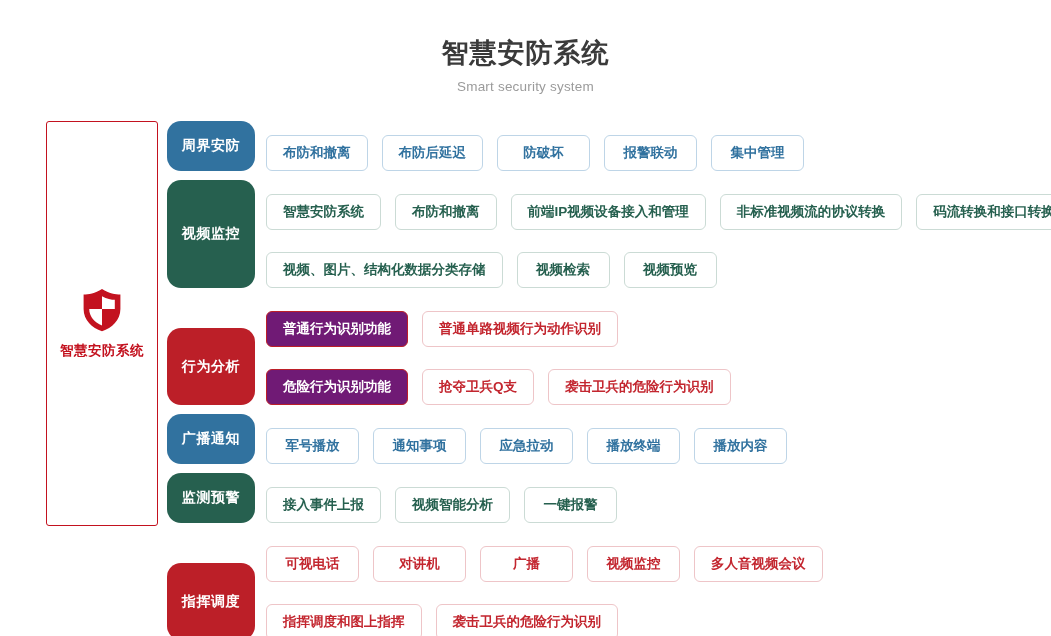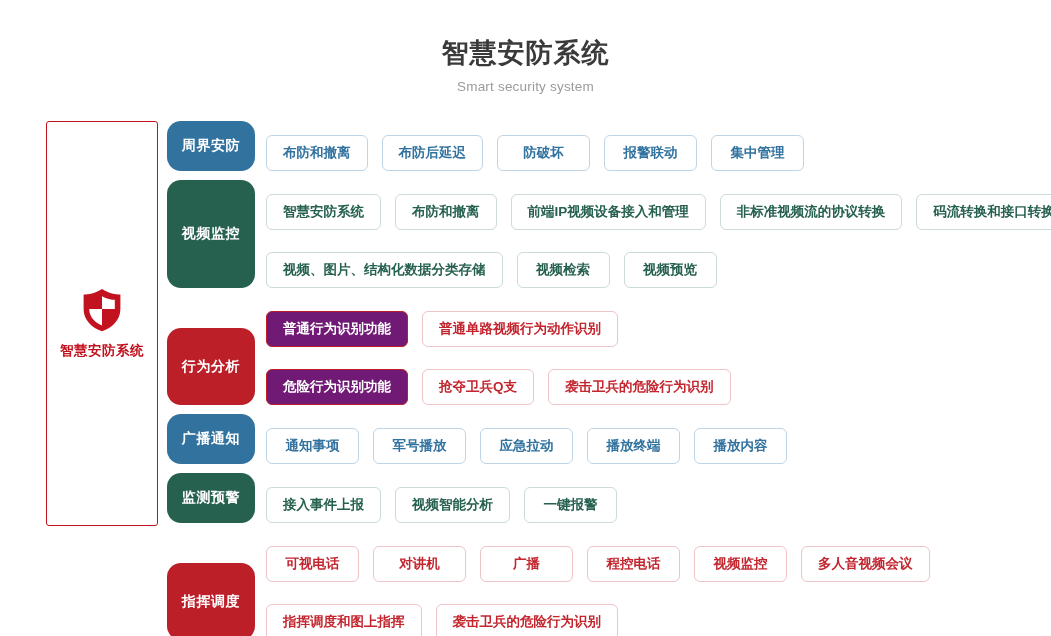--- a/index.html
+++ b/index.html
@@ -216,22 +216,22 @@
             <div class="chip chip-red chip-solid-red">危险行为识别功能</div>
             <div class="chip chip-red">抢夺卫兵Q支</div>
             <div class="chip chip-red">袭击卫兵的危险行为识别</div>
           </div>
         </div>
       </div>
       <div class="row">
         <div class="cat-block cat-blue">广播通知</div>
         <div class="row-lines">
           <div class="line">
+            <div class="chip chip-blue">军号播放</div>
             <div class="chip chip-blue">通知事项</div>
-            <div class="chip chip-blue">军号播放</div>
             <div class="chip chip-blue">应急拉动</div>
             <div class="chip chip-blue">播放终端</div>
             <div class="chip chip-blue">播放内容</div>
           </div>
         </div>
       </div>
       <div class="row">
         <div class="cat-block cat-green">监测预警</div>
         <div class="row-lines">
           <div class="line">
@@ -241,21 +241,20 @@
           </div>
         </div>
       </div>
       <div class="row">
         <div class="cat-block cat-red">指挥调度</div>
         <div class="row-lines">
           <div class="line">
             <div class="chip chip-red">可视电话</div>
             <div class="chip chip-red">对讲机</div>
             <div class="chip chip-red">广播</div>
-            <div class="chip chip-red">程控电话</div>
             <div class="chip chip-red">视频监控</div>
             <div class="chip chip-red">多人音视频会议</div>
           </div>
           <div class="line">
             <div class="chip chip-red">指挥调度和图上指挥</div>
             <div class="chip chip-red">袭击卫兵的危险行为识别</div>
           </div>
         </div>
       </div>
     </div>

